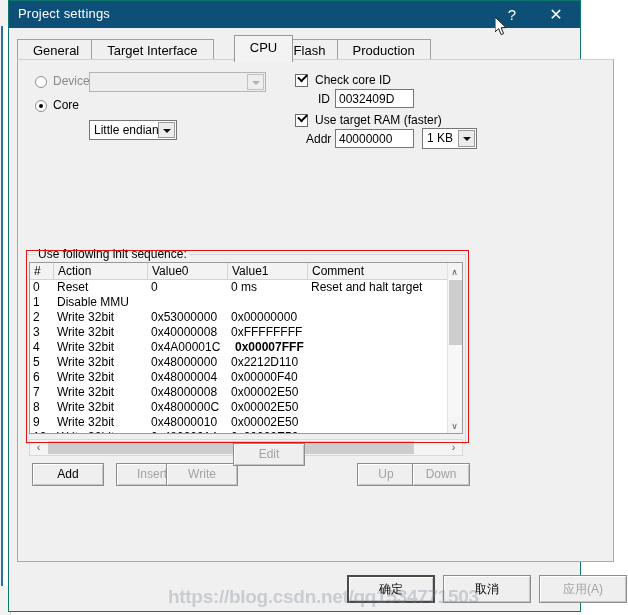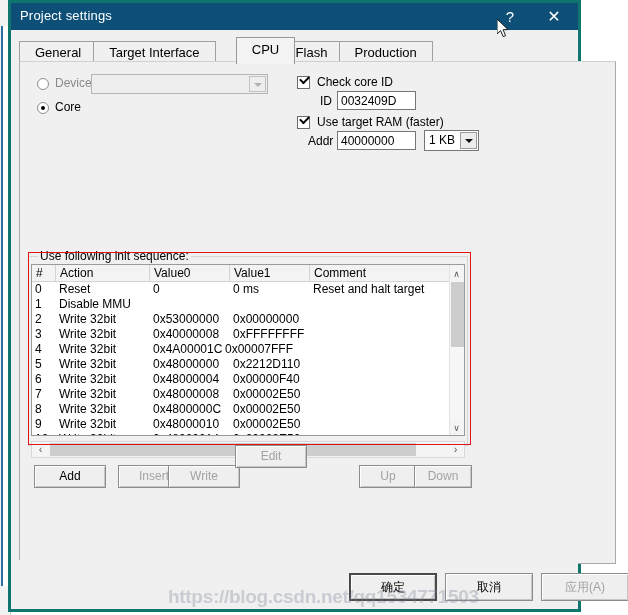--- a/index.html
+++ b/index.html
@@ -42,21 +42,21 @@
     overflow: hidden;
   }
 
   
   .window {
     position: absolute;
     left: 8px; top: 0;
     width: 573px;
     height: 612px;
     background: #b91c1c;
-    border: 3px solid #0f766e;
+    border: 1px solid #0f766e;
     box-sizing: border-box;
   }
 
   .titlebar {
     height: 27px;
     background: #0e4f78;
     position: relative;
     color: #ffffff;
   }
   .title-text {
@@ -501,20 +501,26 @@
         <div class="cbtn">
             <div class="arr"></div>
           </div>
       </div>
 
       <div class="radio" style="left:17px; top:40px;">
         <div class="dot"></div>
       </div>
       <div class="lbl" style="left:35px; top:38px;">Core</div>
 
+      <div class="combo" style="left:71px; top:60px; width:88px;">
+        <div class="ctext">Little endian</div>
+        <div class="cbtn">
+            <div class="arr"></div>
+          </div>
+      </div>
 
       <div class="cbox" style="left:277px; top:14px;">
         <div class="tick"></div>
       </div>
       <div class="lbl" style="left:297px; top:13px;">Check core ID</div>
       <div class="lbl" style="left:300px; top:32px;">ID</div>
       <div class="txtbox" style="left:317px; top:29px; width:79px;">0032409D</div>
 
       <div class="cbox" style="left:277px; top:54px;">
         <div class="tick"></div>
@@ -568,21 +574,21 @@
             <div class="lv-cell" style="left: 3px; width: 20px;">3</div>
             <div class="lv-cell" style="left: 27px; width: 90px;">Write 32bit</div>
             <div class="lv-cell" style="left: 121px; width: 76px;">0x40000008</div>
             <div class="lv-cell" style="left: 201px; width: 76px;">0xFFFFFFFF</div>
             <div class="lv-cell" style="left: 281px; width: 137px;"></div>
           </div>
           <div class="lv-row">
             <div class="lv-cell" style="left: 3px; width: 20px;">4</div>
             <div class="lv-cell" style="left: 27px; width: 90px;">Write 32bit</div>
             <div class="lv-cell" style="left: 121px; width: 76px;">0x4A00001C</div>
-            <div class="lv-cell" style="left: 193px; width: 76px;">0x00007FFF</div>
+            <div class="lv-cell" style="left: 205px; width: 76px; font-weight: bold;">0x00007FFF</div>
             <div class="lv-cell" style="left: 281px; width: 137px;"></div>
           </div>
           <div class="lv-row">
             <div class="lv-cell" style="left: 3px; width: 20px;">5</div>
             <div class="lv-cell" style="left: 27px; width: 90px;">Write 32bit</div>
             <div class="lv-cell" style="left: 121px; width: 76px;">0x48000000</div>
             <div class="lv-cell" style="left: 201px; width: 76px;">0x2212D110</div>
             <div class="lv-cell" style="left: 281px; width: 137px;"></div>
           </div>
           <div class="lv-row">

